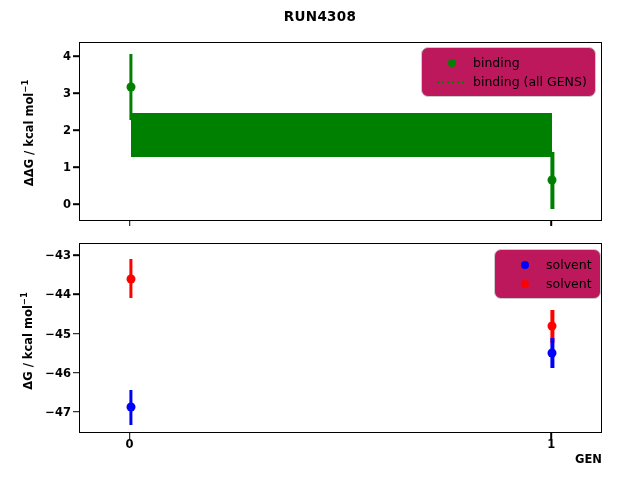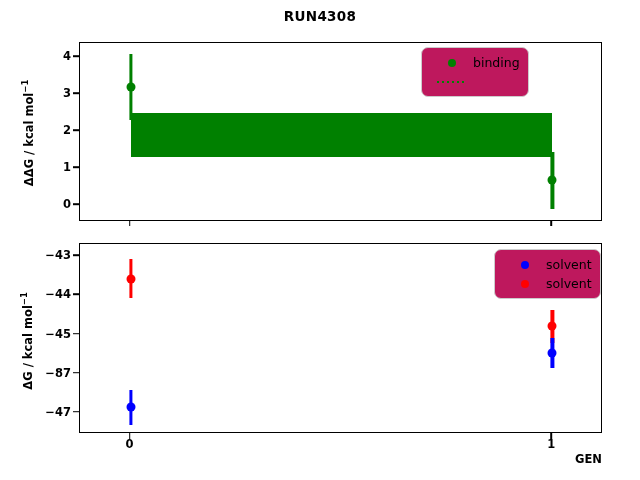--- a/index.html
+++ b/index.html
@@ -219,20 +219,21 @@
       <div class="legend-row">
         <span class="legend-key">
           <span class="legend-dot" id="lk-top-0" style="background: rgb(0, 128, 0);"></span>
         </span>
         <span class="legend-text">binding</span>
       </div>
       <div class="legend-row">
         <span class="legend-key">
           <span class="legend-dash" id="lk-top-1" style="color: rgb(0, 128, 0);"></span>
         </span>
+        <span class="legend-text">binding (all GENS)</span>
       </div>
     </div>
   </div>
 
   <div class="axes" id="axes-bottom">
     <div id="bottom-plot-area">
         <div class="errbar" style="left: 50.6129px; top: 15.2156px; height: 39.0144px; background: rgb(255, 0, 0);"></div>
         <div class="marker" style="left: 50.6129px; top: 34.7228px; background: rgb(255, 0, 0);"></div>
         <div class="errbar" style="left: 472.387px; top: 65.9343px; height: 32.7721px; background: rgb(255, 0, 0);"></div>
         <div class="marker" style="left: 472.387px; top: 82.3203px; background: rgb(255, 0, 0);"></div>
@@ -270,21 +271,21 @@
       <div class="ytick-label" style="top: 56.0828px;">4</div>
       <div class="tick-mark-y" style="top: 56.0828px; left: 48px;"></div>
     </div>
   <div class="ytick-col" id="ytick-col-bottom">
       <div class="ytick-label" style="top: 255.485px;">−43</div>
       <div class="tick-mark-y" style="top: 255.485px; left: 48px;"></div>
       <div class="ytick-label" style="top: 294.499px;">−44</div>
       <div class="tick-mark-y" style="top: 294.499px; left: 48px;"></div>
       <div class="ytick-label" style="top: 333.513px; margin-left: 46px;">−45</div>
       <div class="tick-mark-y" style="top: 333.513px; left: 48px;"></div>
-      <div class="ytick-label" style="top: 372.528px;">−87</div>
+      <div class="ytick-label" style="top: 372.528px;">−46</div>
       <div class="tick-mark-y" style="top: 372.528px; left: 48px;"></div>
       <div class="ytick-label" style="top: 411.542px;">−47</div>
       <div class="tick-mark-y" style="top: 411.542px; left: 48px;"></div>
     </div>
   <div id="xticks-layer">
       <div class="xtick-label" style="left: 129.613px;">0</div>
       <div class="tick-mark-x" style="left: 129.613px;"></div>
       <div class="tick-mark-x-top" style="left: 129.613px;"></div>
       <div class="xtick-label" style="left: 551.387px;">1</div>
       <div class="tick-mark-x" style="left: 551.387px;"></div>

